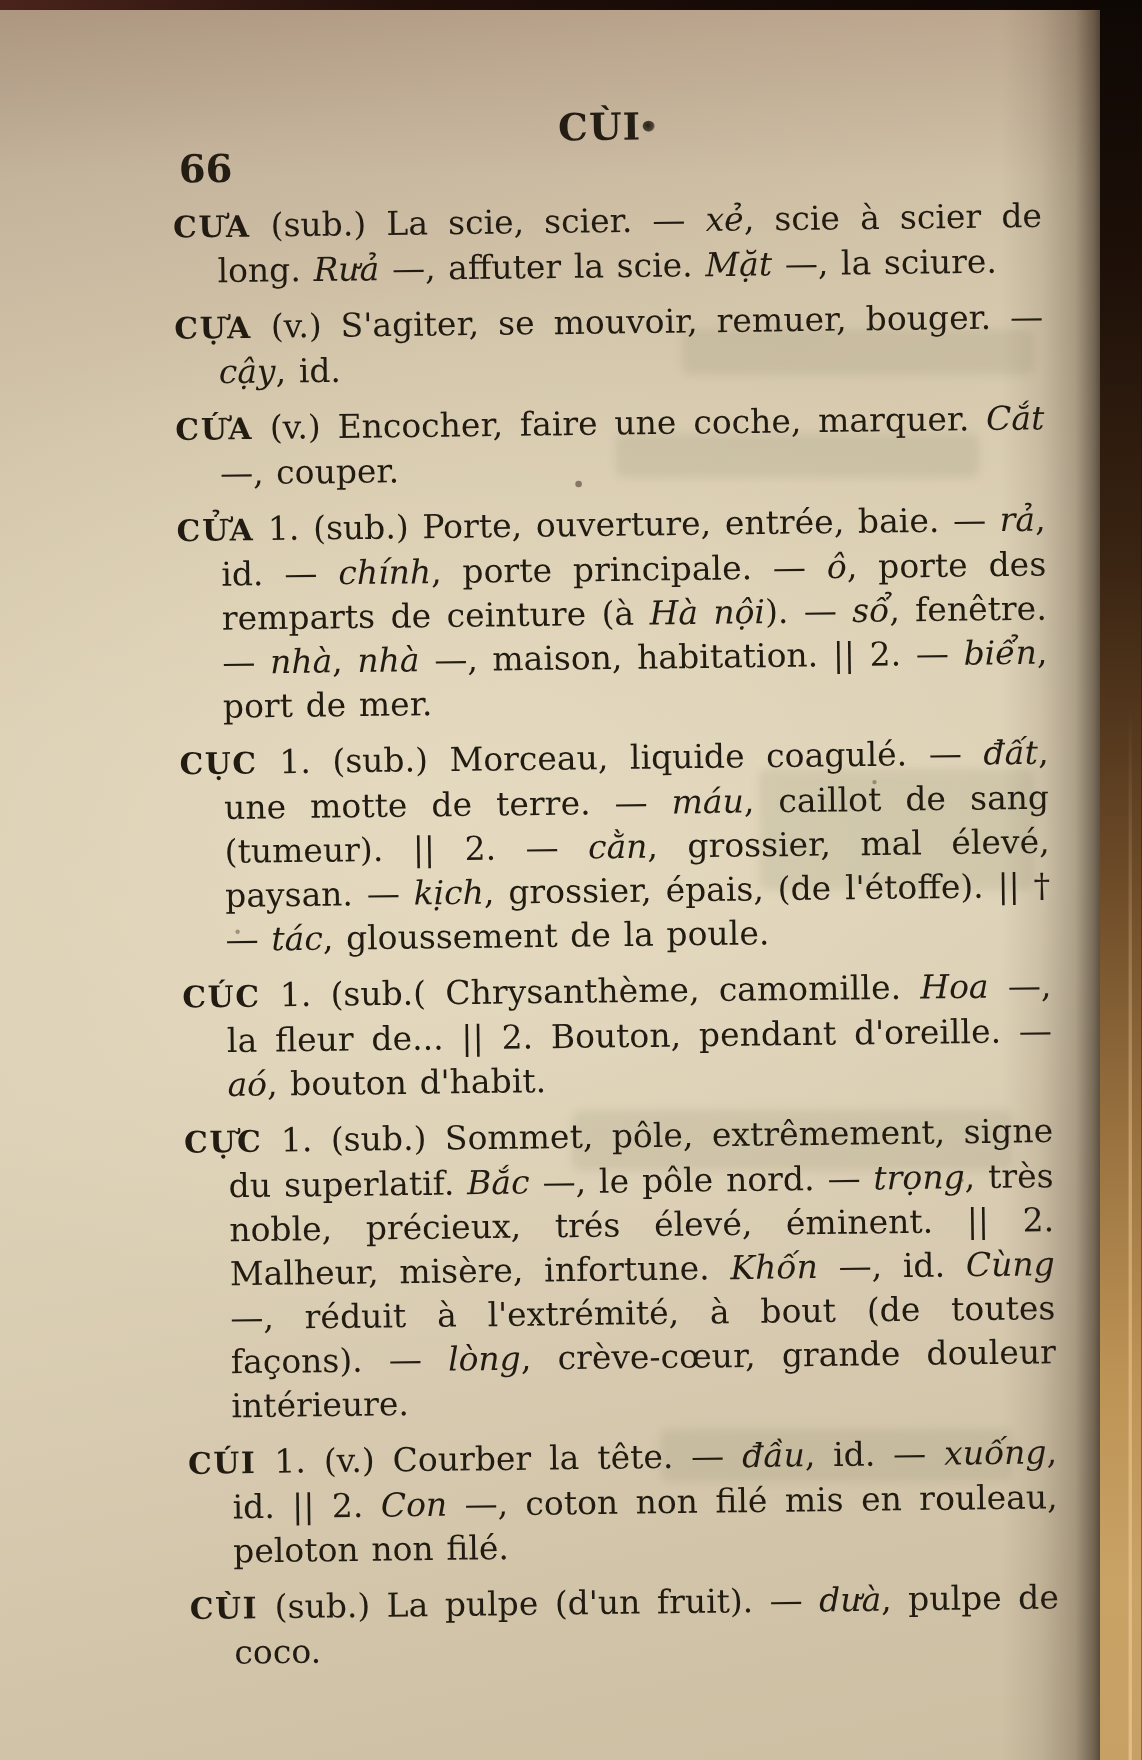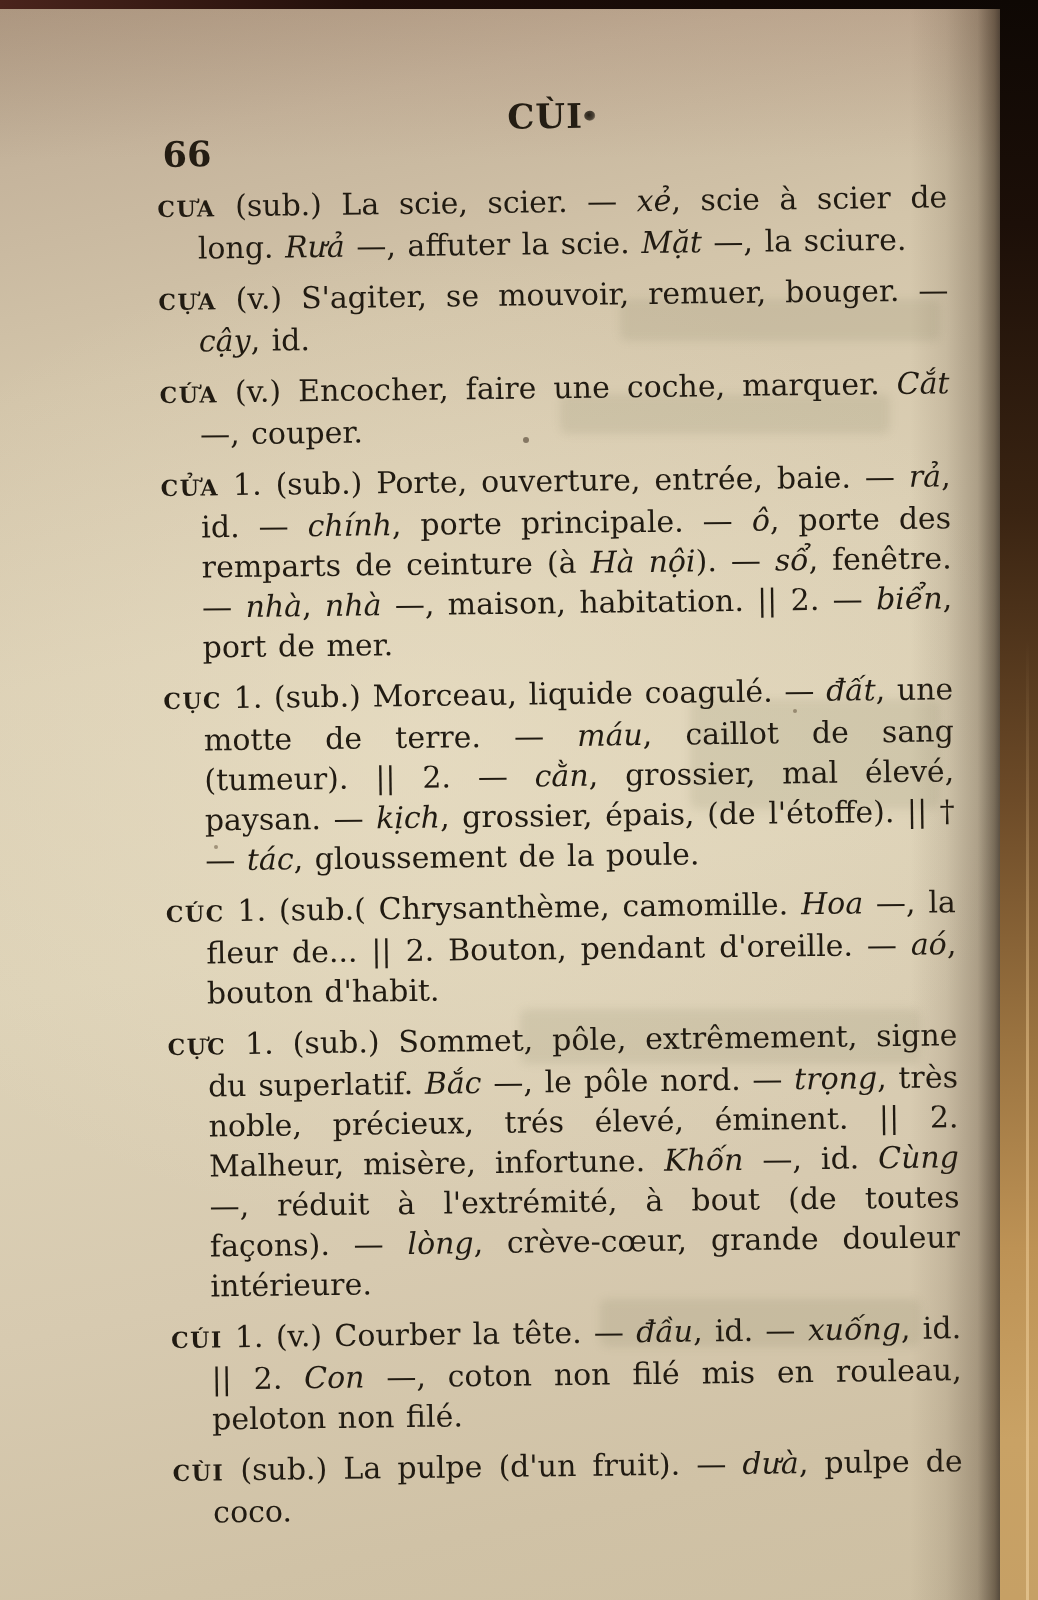--- a/index.html
+++ b/index.html
@@ -62,21 +62,21 @@
   }
   .page-number{
     position:absolute;left:6px;top:33px;font-size:35px;font-weight:700;color:#241d13;
   }
   .entries{margin-top:46px;}
   .entry{
     font-size:30px;line-height:40px;margin:0 0 11px 0;
     text-align:justify;text-indent:-40px;padding-left:40px;
     word-spacing:2px;
   }
-  .headword{font-weight:700;font-size:22px;letter-spacing:1.5px;}
+  .headword{font-weight:700;font-size:27px;letter-spacing:1.5px;}
   .viet{font-style:italic;}
   .plain{}
 </style>
 </head>
 <body>
 
 <div class="book-page">
   <div class="top-glow"></div>
 
   <div class="smudge" style="left:620px;top:290px;width:320px;height:42px;"></div>

